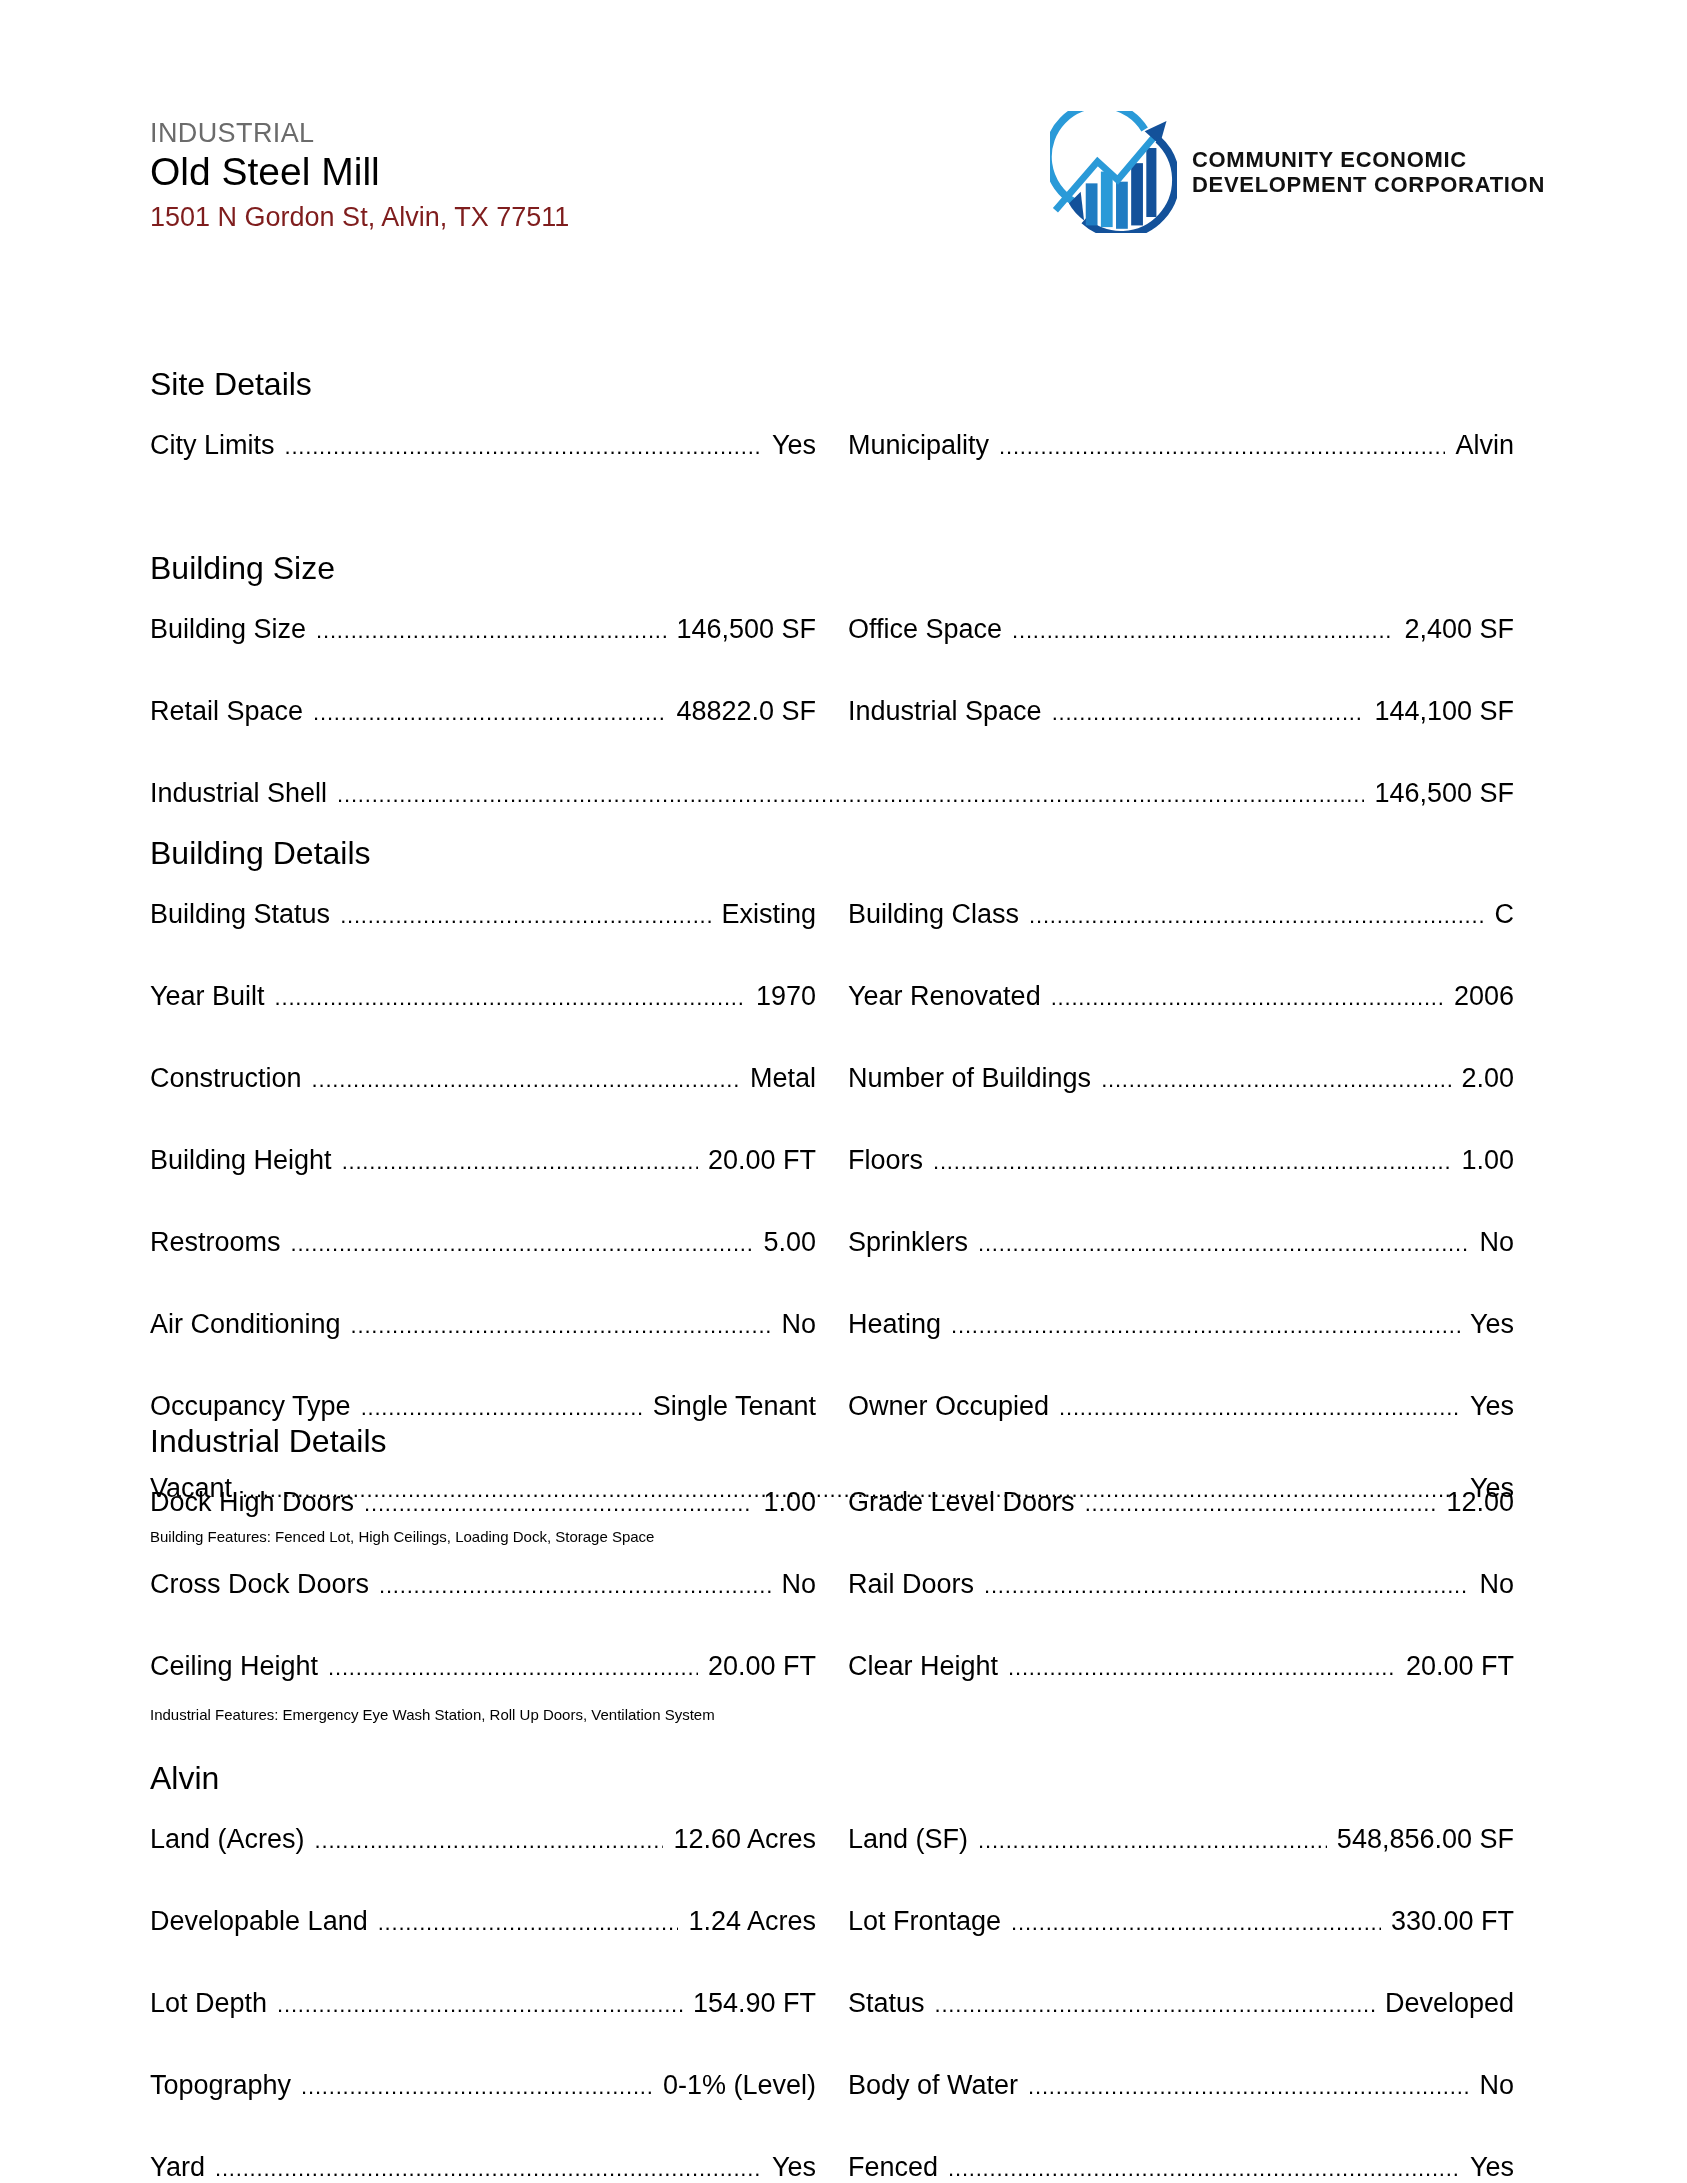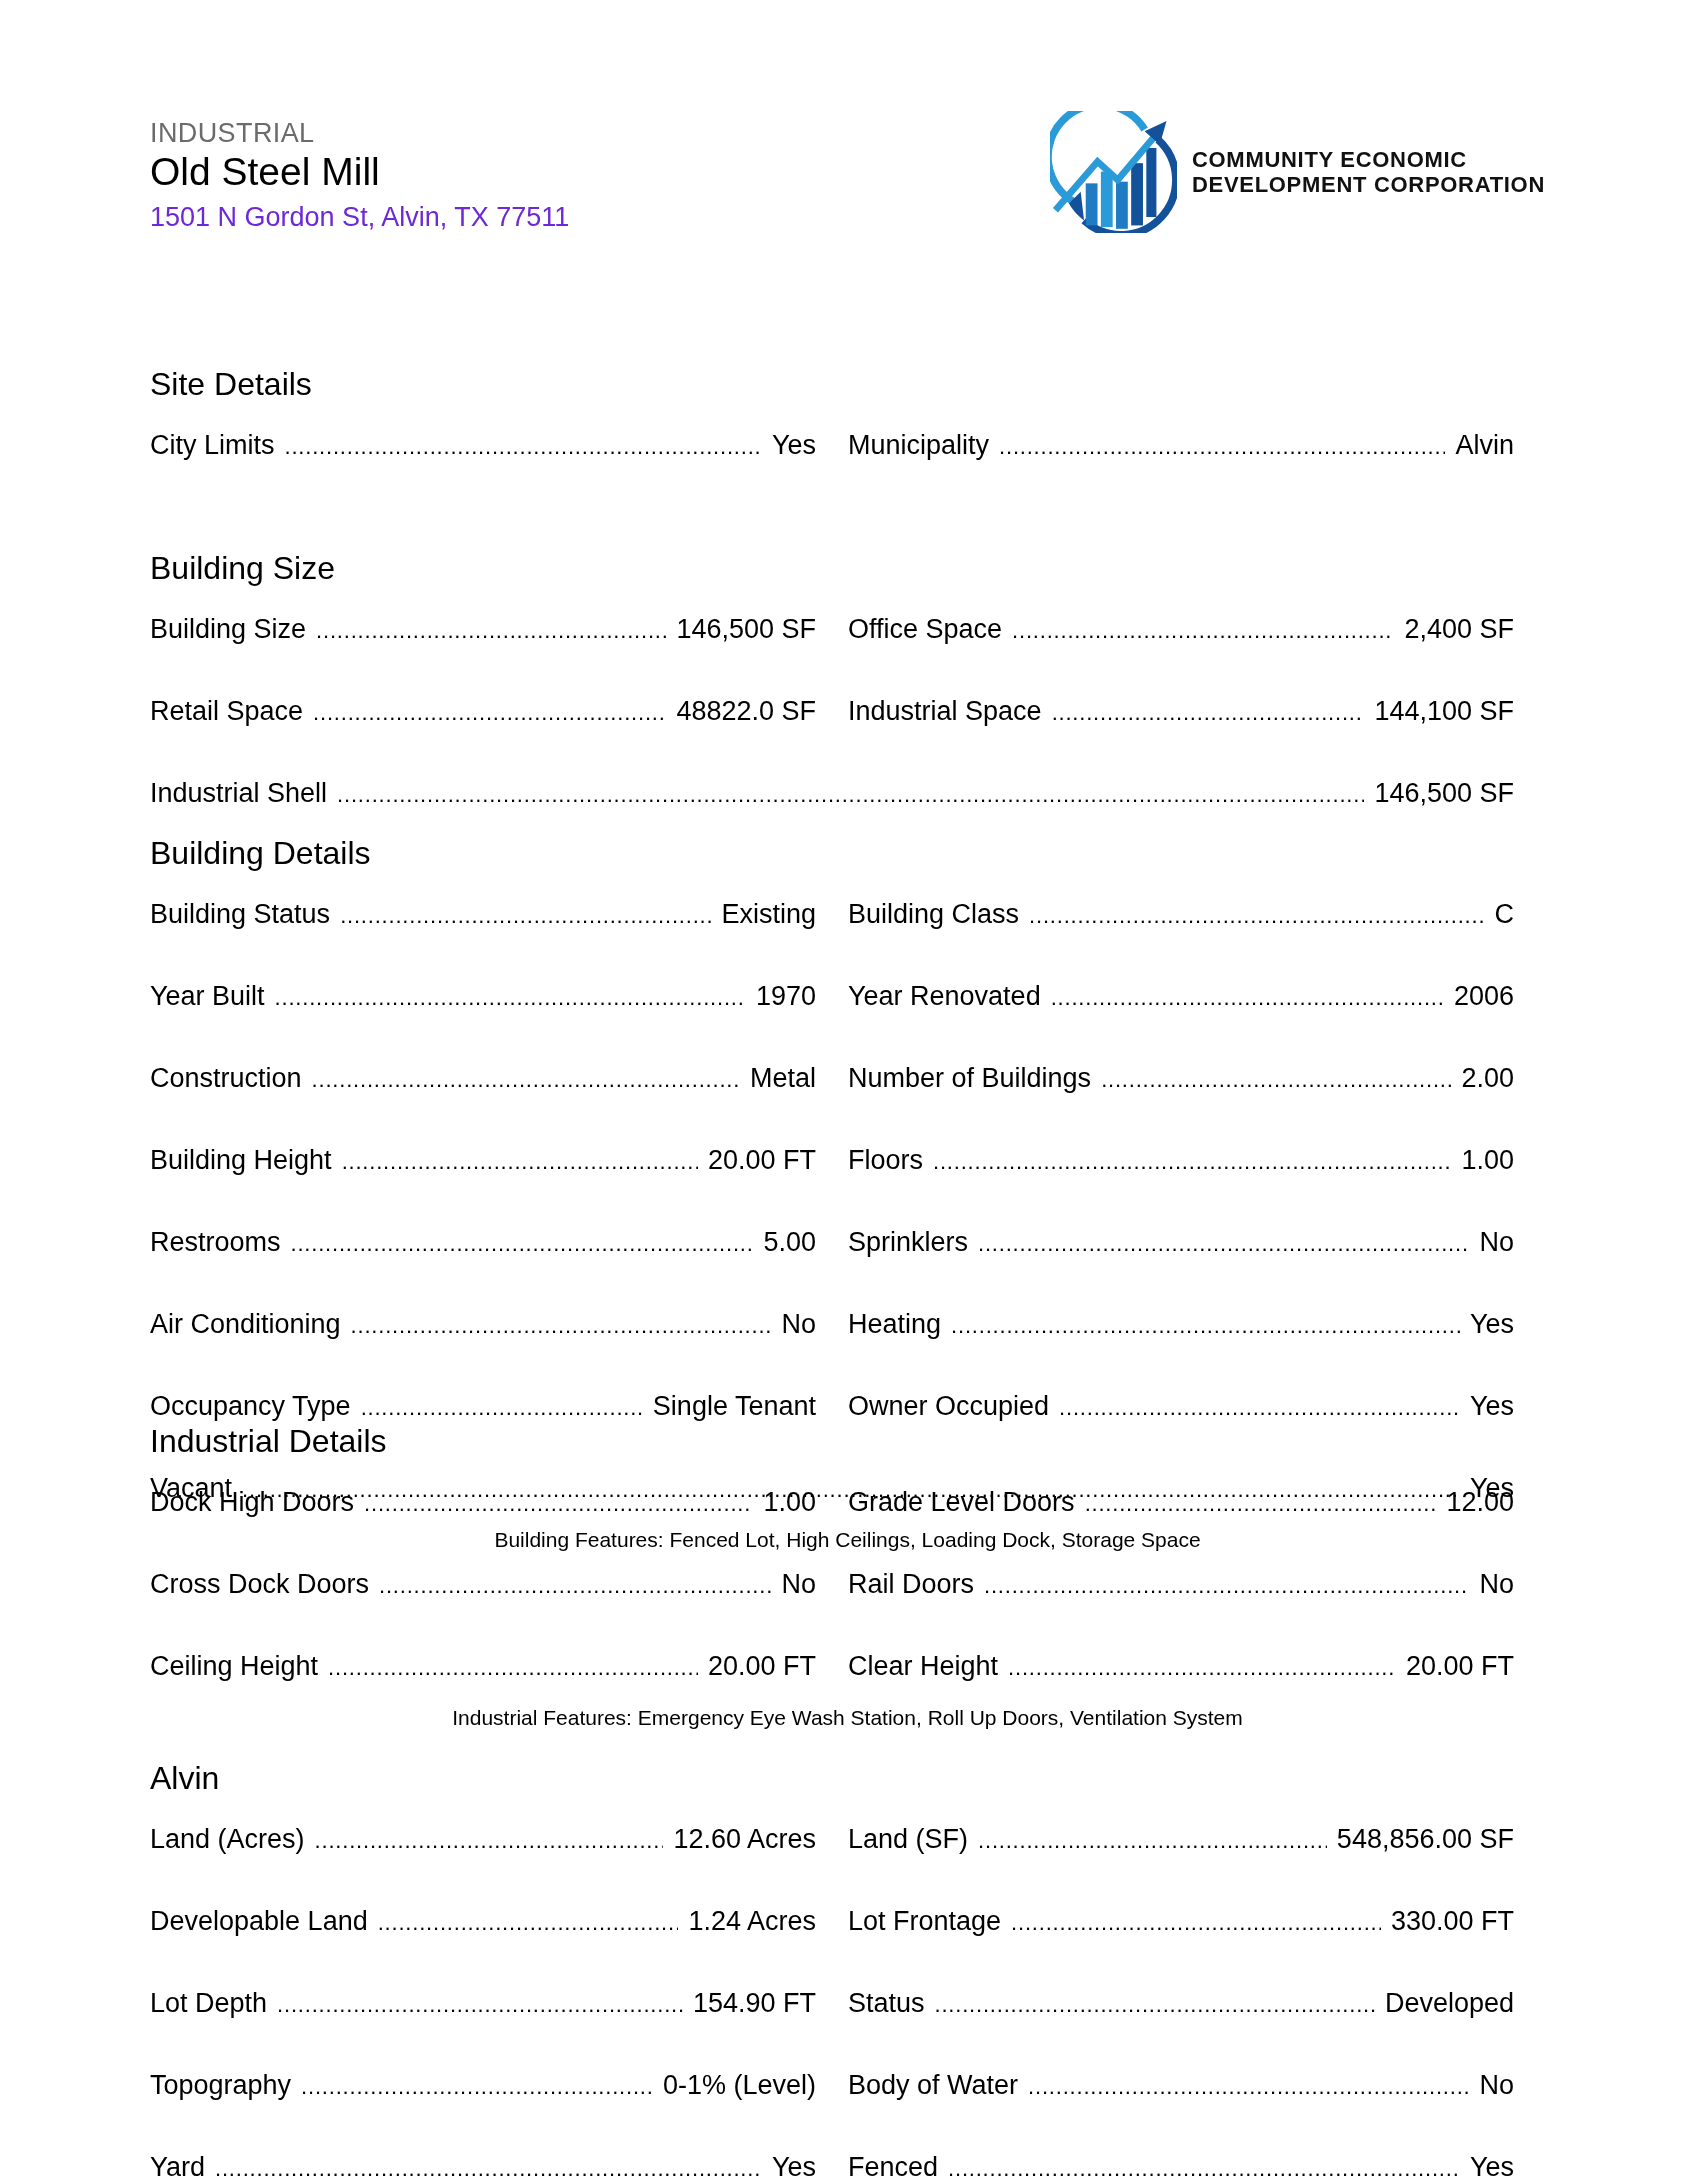--- a/index.html
+++ b/index.html
@@ -1,35 +1,35 @@
 <!DOCTYPE html>
 <html style="font-size:13.5px"><head>
 <meta charset="utf-8">
 <style>
   html, body { margin: 0; padding: 0; background: #ffffff; }
   body { width: 1687px; height: 2183px; position: relative; font-family: "Liberation Sans", sans-serif; color: #000; overflow: hidden; }
   .page { position: absolute; left: 150px; top: 0; width: 1395px; }
   .header { position: relative; height: 278px; }
   .category { position: absolute; left: 0; top: 118px; font-size: 27px; color: #6b6b6b; letter-spacing: 0.4px; }
   .title { position: absolute; left: 0; top: 150px; font-size: 39px; color: #000; }
-  .address { position: absolute; left: 0; top: 202px; font-size: 27px; color: #6d28d9; }
+  .address { position: absolute; left: 0; top: 202px; font-size: 27px; color: #7f1d1d; }
   .logo { position: absolute; right: 0; top: 111px; display: flex; align-items: center; }
   .logo-mark { width: 127px; height: 122px; }
   .logo-text { margin-left: 15px; font-size: 22px; font-weight: bold; line-height: 25px; letter-spacing: 0.7px; color: #111; }
   .section { position: absolute; left: 0; width: 1395px; }
   .section-title { font-size: 32px; font-weight: normal; margin: 0; height: 51px; line-height: 51px; }
   .rows { margin-top: 10px; }
   .grid { display: grid; grid-template-columns: 666px 666px; column-gap: 62px; row-gap: 0; gap: 32px; }
   .row { display: flex; align-items: baseline; font-size: 27px; height: 50px; line-height: 50px; white-space: nowrap; overflow: hidden; }
   .row.full { grid-column: 1 / span 2; }
   .row .label { flex: none; }
   .row .dots { flex: 1 1 auto; overflow: hidden; margin: 0 10px; color: #000; letter-spacing: 0.8px; font-size: 22px; }
   .row .dots::before { content: "................................................................................................................................................................................................................................................................................................................................................................................"; }
   .row .value { flex: none; }
-  .features { font-size: 21px; margin-top: 15px; text-align: center; }
+  .features { font-size: 15px; margin-top: 15px; }
 </style>
 </head>
 <body>
 
 <div class="page">
 
   <div class="header">
     <div class="category">INDUSTRIAL</div>
     <div class="title">Old Steel Mill</div>
     <div class="address">1501 N Gordon St, Alvin, TX 77511</div>

